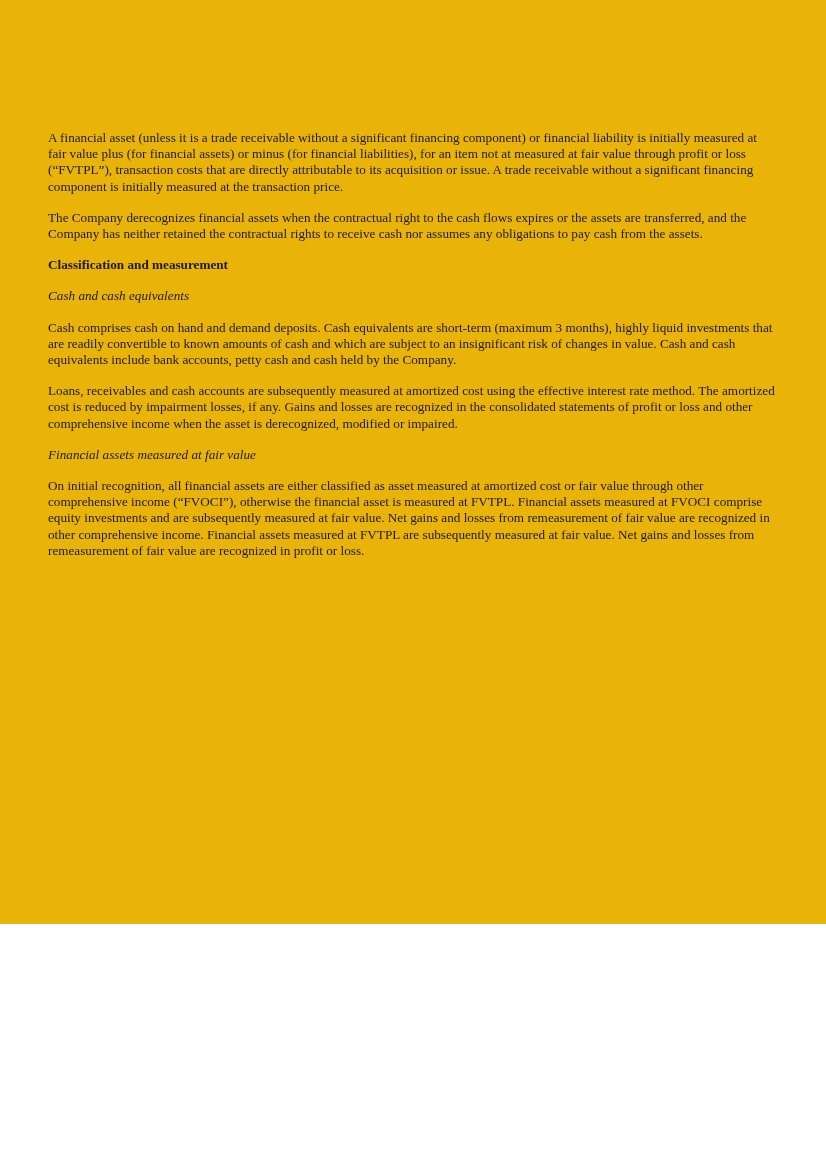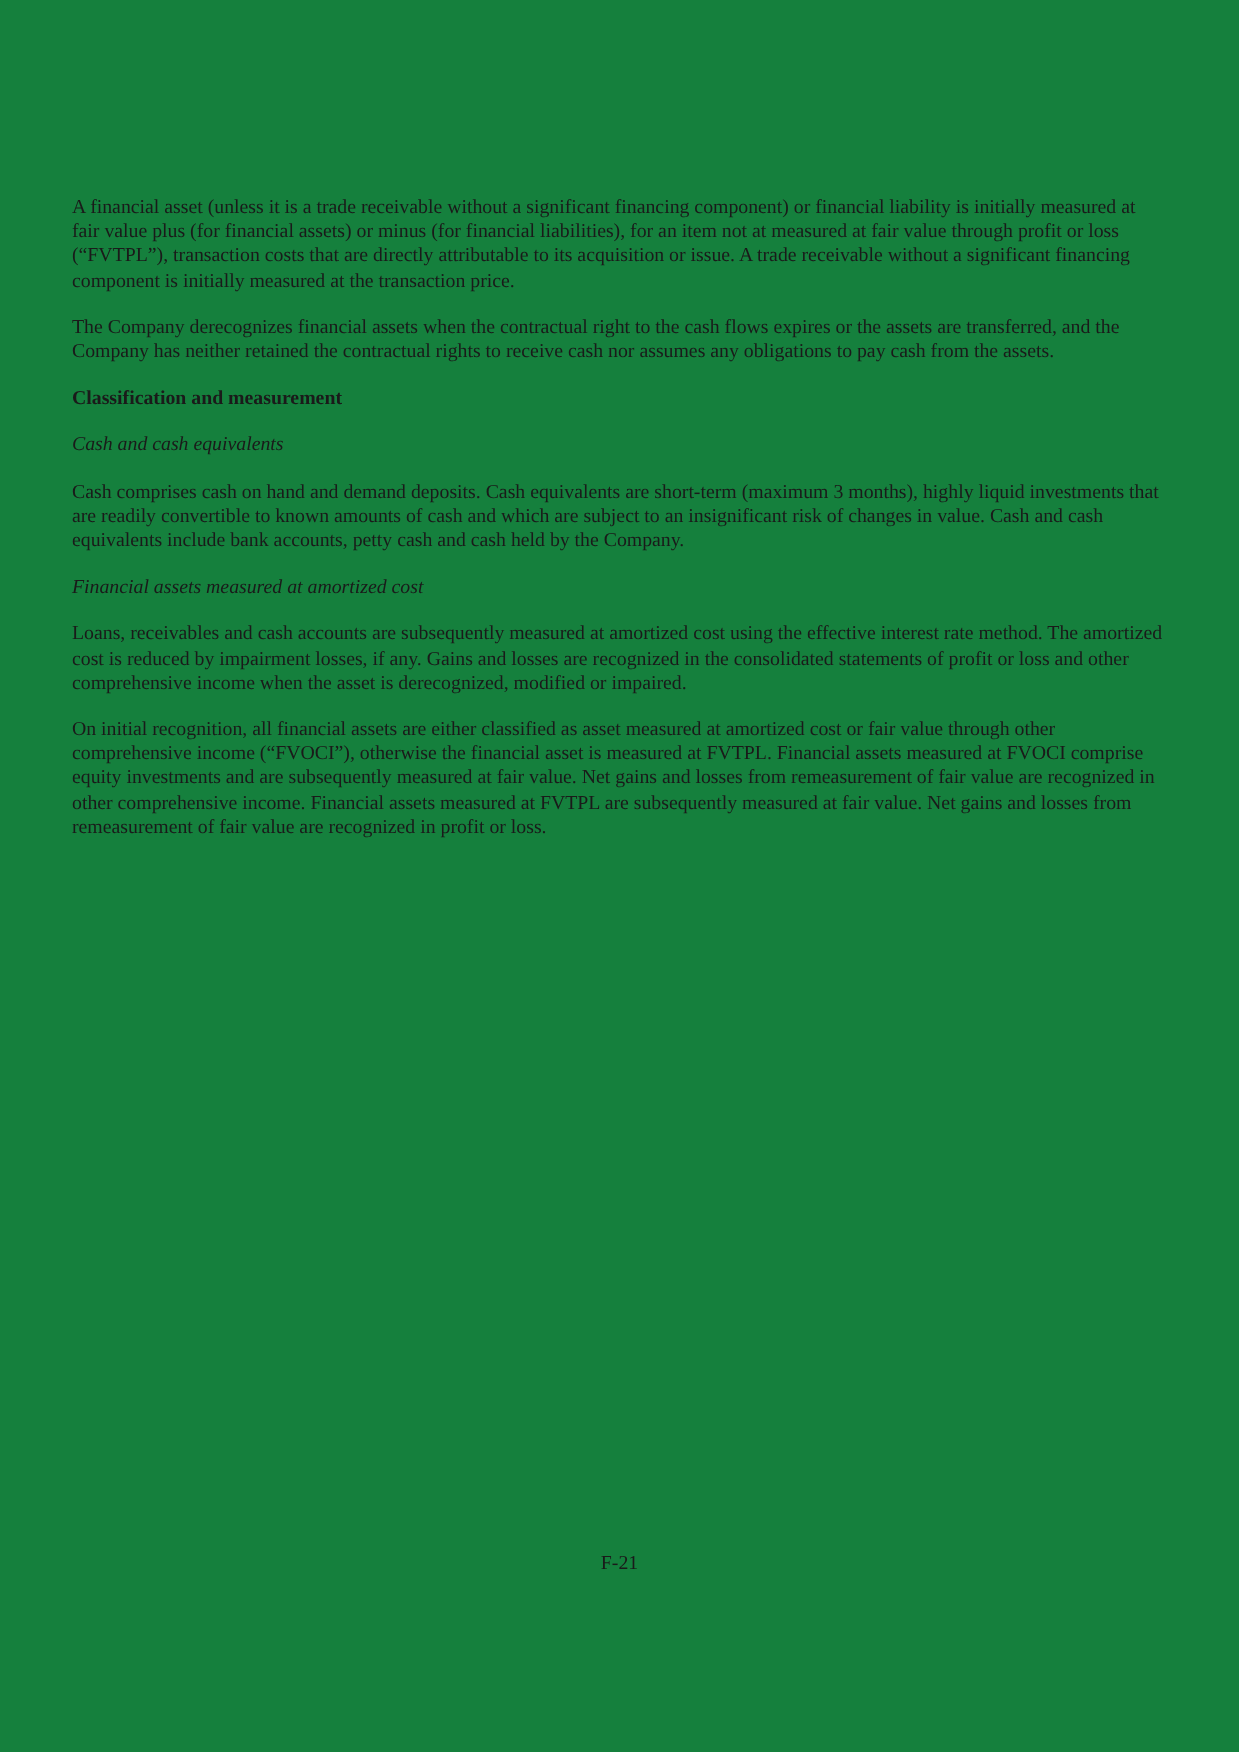--- a/index.html
+++ b/index.html
@@ -3,22 +3,22 @@
 <meta charset="utf-8">
 <style>
   html, body {
     margin: 0;
     padding: 0;
     background: #ffffff;
   }
   .page {
     position: relative;
     width: 826px;
-    height: 1168px;
-    background: #15803d;
+    height: 924px;
+    background: #eab308;
     font-family: "Liberation Serif", "DejaVu Serif", serif;
     color: #1a1a1a;
     overflow: hidden;
   }
   .content {
     position: absolute;
     top: 130px;
     left: 48px;
     width: 730px;
   }
@@ -54,18 +54,18 @@
 </head>
 <body>
 
 <div class="page">
   <div class="content">
     <p class="para">A financial asset (unless it is a trade receivable without a significant financing component) or financial liability is initially measured at fair value plus (for financial assets) or minus (for financial liabilities), for an item not at measured at fair value through profit or loss (“FVTPL”), transaction costs that are directly attributable to its acquisition or issue. A trade receivable without a significant financing component is initially measured at the transaction price.</p>
     <p class="para">The Company derecognizes financial assets when the contractual right to the cash flows expires or the assets are transferred, and the Company has neither retained the contractual rights to receive cash nor assumes any obligations to pay cash from the assets.</p>
     <p class="heading-bold">Classification and measurement</p>
     <p class="heading-italic">Cash and cash equivalents</p>
     <p class="para">Cash comprises cash on hand and demand deposits. Cash equivalents are short-term (maximum 3 months), highly liquid investments that are readily convertible to known amounts of cash and which are subject to an insignificant risk of changes in value. Cash and cash equivalents include bank accounts, petty cash and cash held by the Company.</p>
-    <p class="heading-italic">Financial assets measured at amortized cost</p>
     <p class="para">Loans, receivables and cash accounts are subsequently measured at amortized cost using the effective interest rate method. The amortized cost is reduced by impairment losses, if any. Gains and losses are recognized in the consolidated statements of profit or loss and other comprehensive income when the asset is derecognized, modified or impaired.</p>
+    <p class="heading-italic">Financial assets measured at fair value</p>
     <p class="para">On initial recognition, all financial assets are either classified as asset measured at amortized cost or fair value through other comprehensive income (“FVOCI”), otherwise the financial asset is measured at FVTPL. Financial assets measured at FVOCI comprise equity investments and are subsequently measured at fair value. Net gains and losses from remeasurement of fair value are recognized in other comprehensive income. Financial assets measured at FVTPL are subsequently measured at fair value. Net gains and losses from remeasurement of fair value are recognized in profit or loss.</p>
   </div>
   <div class="footer">F-21</div>
 </div>
 
 </body></html>

